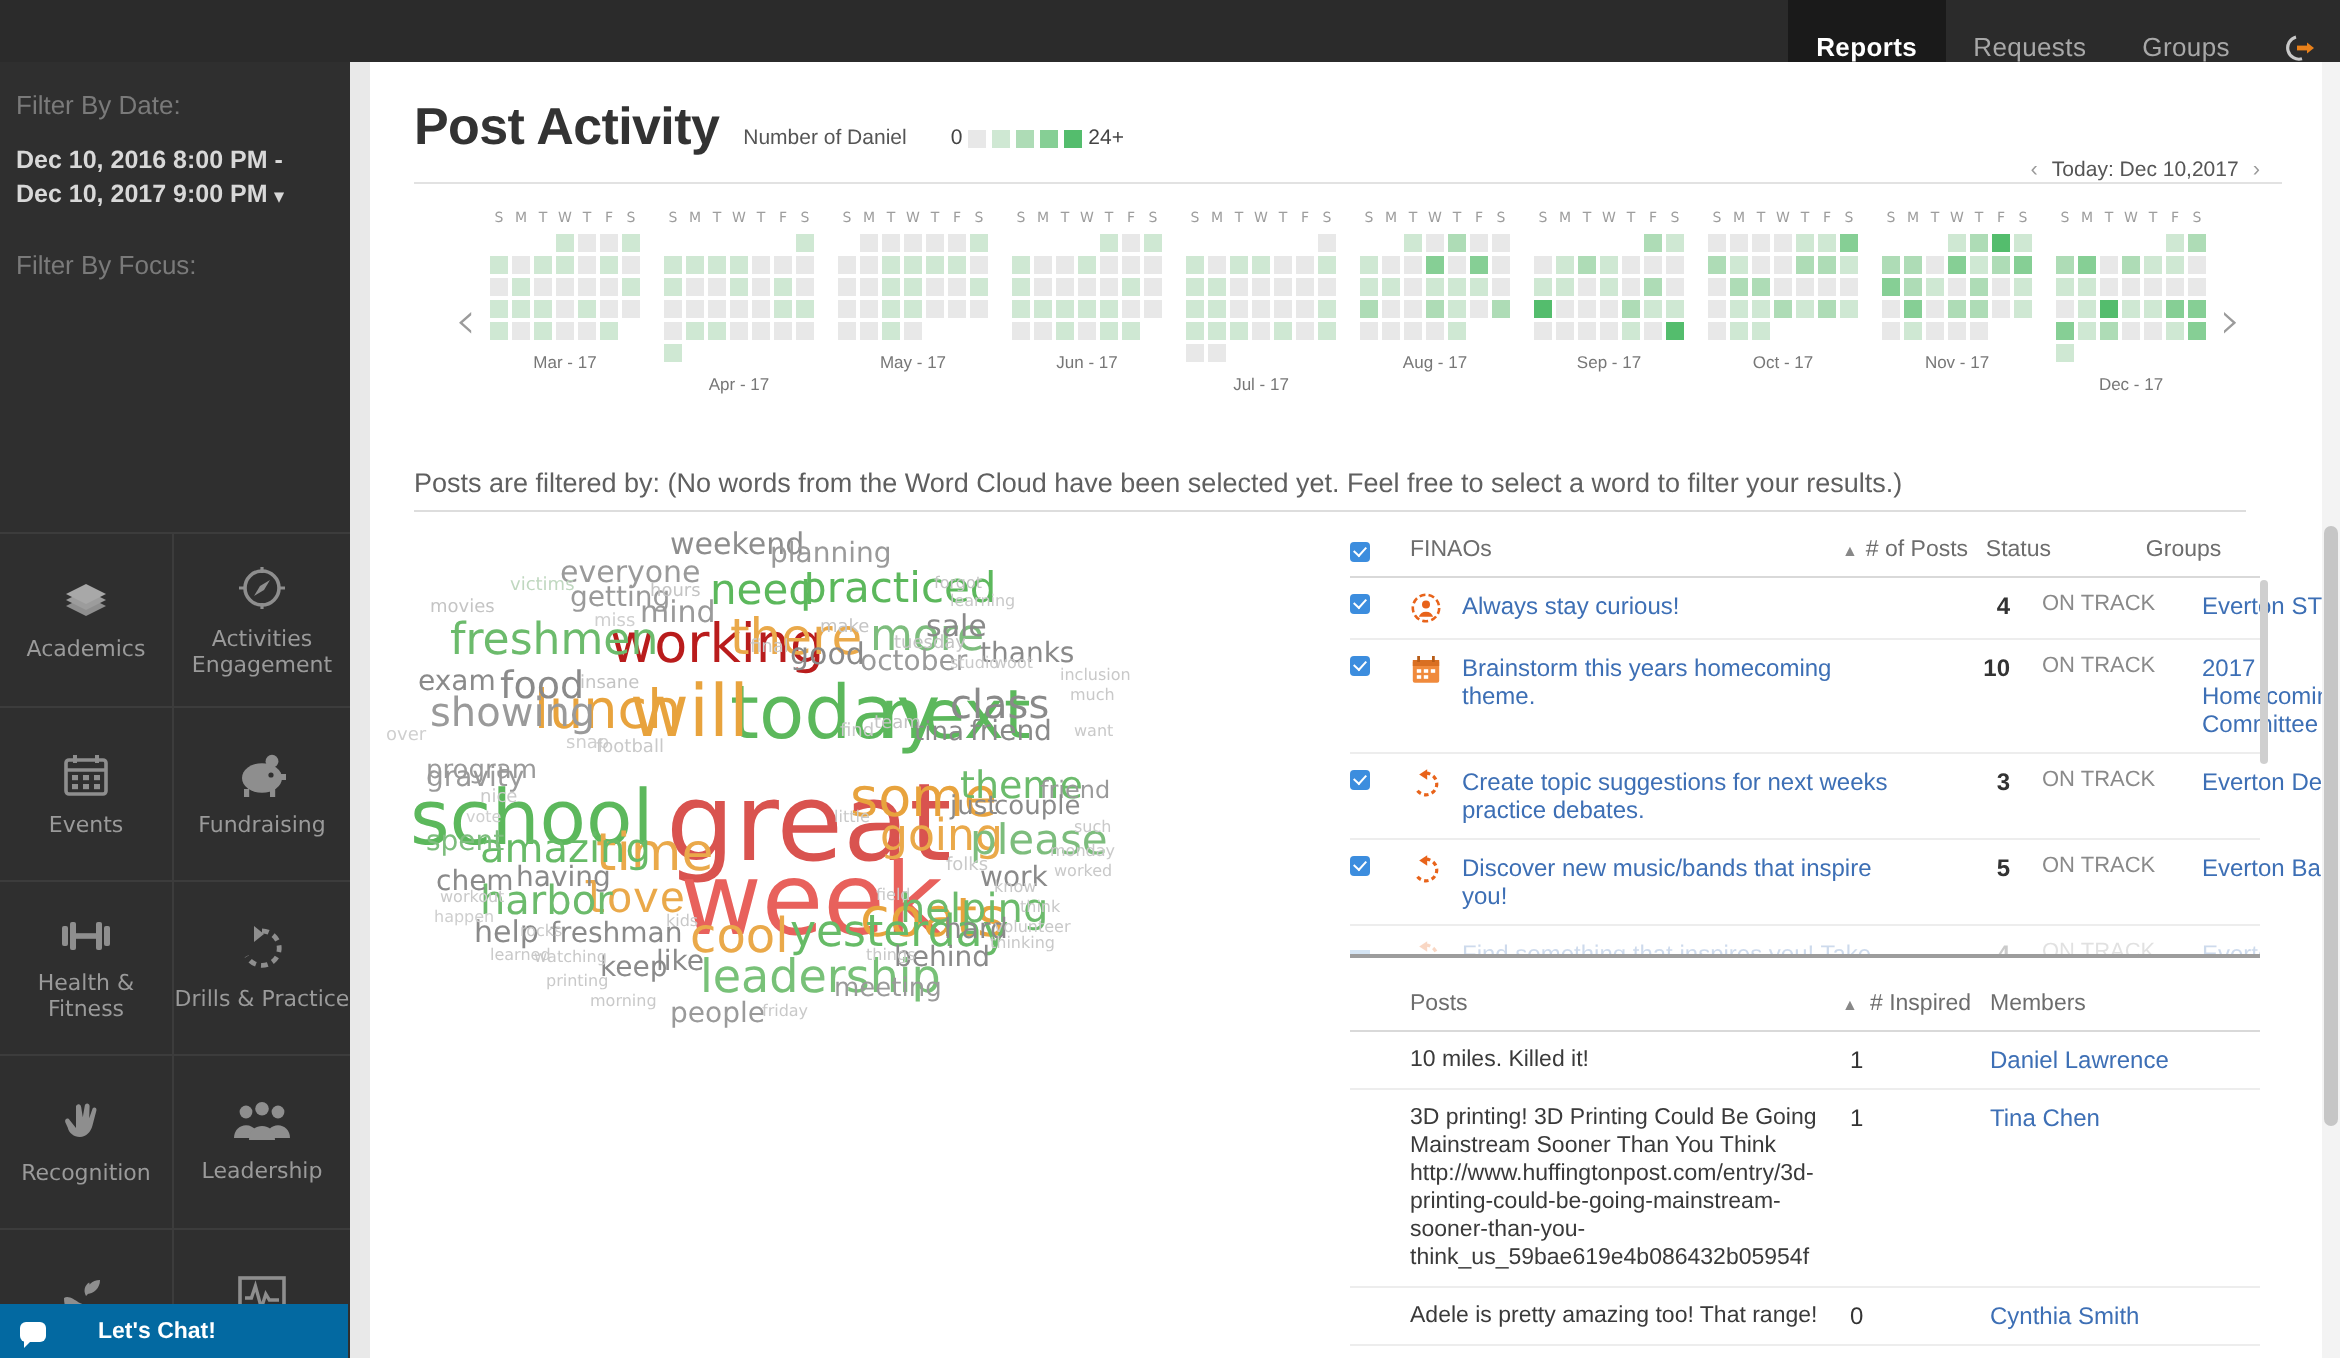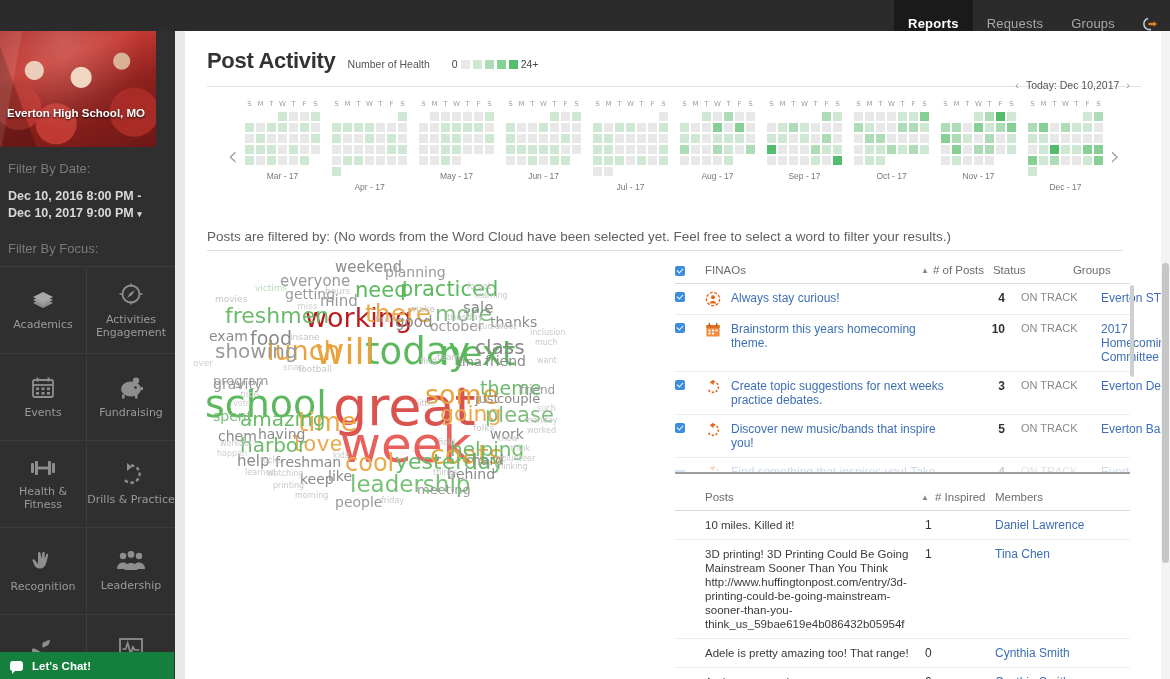--- a/index.html
+++ b/index.html
@@ -79,38 +79,38 @@
   .focus-txt {
     color: #9a9a9a; font-size: 11px; text-align: center; line-height: 13px;
     font-family: "DejaVu Sans", sans-serif;
   }
   .gray-strip {
     position:absolute; top:31px; left:175px; width:10px; height:648px; background:#e9e9e9;
   }
 
   .chat-btn {
     position: absolute; left: 0; bottom: 0; width: 174px; height: 27px;
-    background: #15803d; display: flex; align-items: center; gap: 9px;
+    background: #0369a1; display: flex; align-items: center; gap: 26px;
     padding-left: 10px; cursor: pointer; z-index: 20;
   }
   .chat-btn .bubble {
     width: 13px; height: 10px; background: #fff; border-radius: 3px; position: relative;
   }
   .chat-btn .bubble:after {
     content: ""; position: absolute; left: 2px; bottom: -3px;
     border-left: 4px solid #fff; border-bottom: 4px solid transparent;
   }
   .chat-txt { color: #fff; font-size: 11.5px; font-weight: bold; }
 
   
   .main { position: absolute; top: 31px; left: 185px; width: 978px; height: 648px; background:#fff; }
 
   .page-head { display: flex; align-items: baseline; padding: 17px 0 0 22px; }
   .page-title {
-    font-size: 22px; font-weight: bold; color: #333;
+    font-size: 26px; font-weight: bold; color: #333;
     font-family: "Liberation Sans Narrow", "Liberation Sans", sans-serif;
     letter-spacing: -.3px;
   }
   .np-label { font-size: 10.5px; color: #555; margin-left: 12px; }
   .legend { display: flex; align-items: center; gap: 3px; margin-left: 22px; }
   .legend-num { font-size: 10.5px; color: #444; }
   .sw { width: 9px; height: 9px; display: inline-block; }
 
   .today-nav {
     position: absolute; right: 33px; top: 48px;
@@ -236,23 +236,20 @@
     <div class="nav-logout">
       <svg width="19" height="16" viewBox="0 0 19 16">
         <path d="M9 2.5A5.6 5.6 0 1 0 12 13.4" fill="none" stroke="#c9c9c9" stroke-width="1.6"></path>
         <path d="M9.5 8h6" stroke="#e8801a" stroke-width="2.4" fill="none"></path>
         <path d="M14.5 5.3L18 8l-3.5 2.7z" fill="#e8801a"></path>
       </svg>
     </div>
   </div>
 
   <div class="sidebar">
-    <div class="school-photo">
-      <div class="school-name">Everton High School, MO</div>
-    </div>
     <div class="filter-label">Filter By Date:</div>
     <div class="date-range">
       <span>Dec 10, 2016 8:00 PM - Dec 10, 2017 9:00 PM</span>
       <span class="caret-dn">▾</span>
     </div>
     <div class="focus-label">Filter By Focus:</div>
 
     <div class="focus-grid">
       <div class="focus-cell">
         <span class="focus-ico">
@@ -373,21 +370,21 @@
       <span class="chat-txt">Let's Chat!</span>
     </div>
   </div>
 
   <div class="gray-strip"></div>
 
   <div class="main">
 
     <div class="page-head">
       <div class="page-title">Post Activity</div>
-      <div class="np-label">Number of Health</div>
+      <div class="np-label">Number of Daniel</div>
       <div class="legend">
         <span class="legend-num">0</span>
         <span class="sw" style="background: rgb(232, 232, 232);"></span>
         <span class="sw" style="background: rgb(207, 232, 211);"></span>
         <span class="sw" style="background: rgb(174, 220, 182);"></span>
         <span class="sw" style="background: rgb(134, 207, 149);"></span>
         <span class="sw" style="background: rgb(84, 189, 109);"></span>
         <span class="legend-num">24+</span>
       </div>
     </div>

